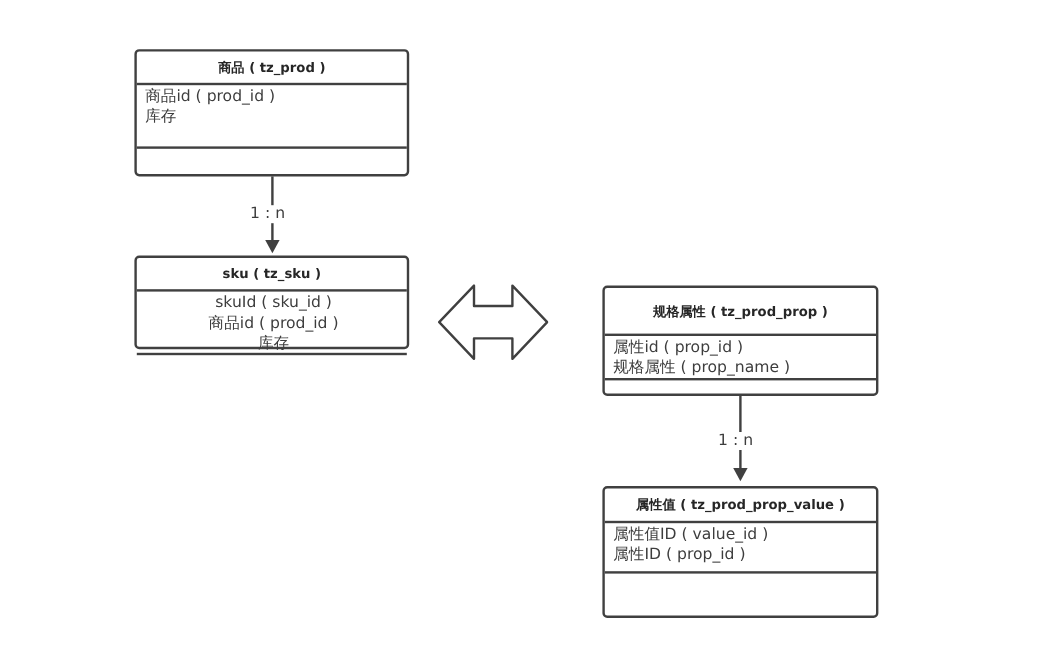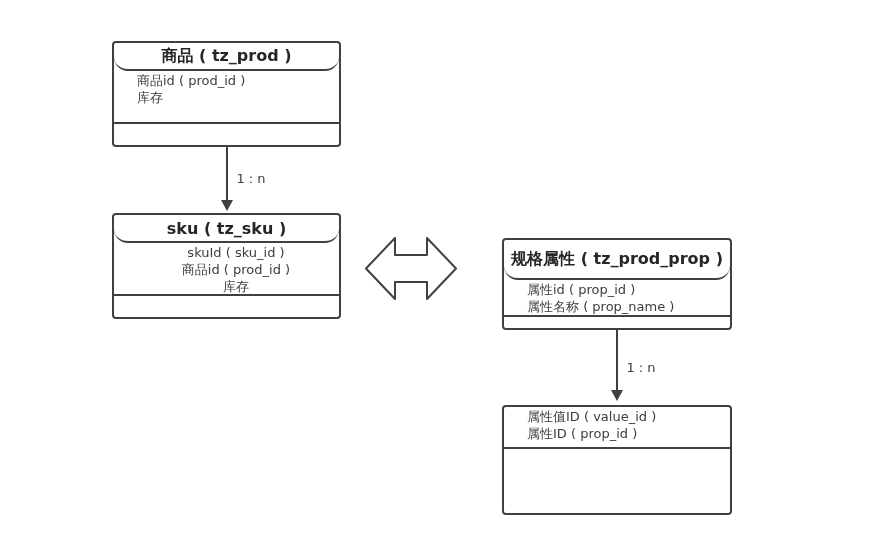--- a/index.html
+++ b/index.html
@@ -20,29 +20,28 @@
     flex-direction:column;
     color:#3d3d3d;
   }
   .entity-title {
     flex:0 0 auto;
     border-bottom:2px solid #404040;
     display:flex;
     align-items:center;
     justify-content:center;
     font-weight:bold;
-    font-size:16px;
+    font-size:11px;
     color:#262626;
     white-space:nowrap;
-    border-radius:14px;
   }
   .entity-fields {
     flex:0 0 auto;
     border-bottom:2px solid #404040;
-    padding:1px 4px 0 23px;
+    padding:1px 4px 0 7px;
     font-size:13px;
     line-height:17px;
     white-space:nowrap;
     overflow:hidden;
   }
   .entity-empty { flex:1 1 auto; }
   .rel-line {
     position:absolute;
     width:2px;
     background:#404040;
@@ -55,30 +54,29 @@
     border-top:11px solid #404040;
   }
   .rel-label {
     position:absolute;
     transform:translateX(-50%);
     background:#ffffff;
     padding:0 2px;
     font-size:13px;
     color:#3d3d3d;
     white-space:nowrap;
-    margin-left:28px;
   }
   .double-arrow { position:absolute; }
 
   
   #entity-prod            { left:112px; top:41px;  width:229px; height:106px; }
   #entity-prod .entity-title  { height:28px; }
   #entity-prod .entity-fields { height:53px; }
 
-  #entity-sku             { left:112px; top:213px; width:229px; height:106px; }
+  #entity-sku             { left:112px; top:213px; width:229px; height:78px; }
   #entity-sku .entity-title   { height:28px; }
   #entity-sku .entity-fields  { height:53px;text-align:center; }
 
   #entity-prop            { left:502px; top:238px; width:230px; height:92px; }
   #entity-prop .entity-title  { height:40px; }
   #entity-prop .entity-fields { height:37px; }
 
   #entity-prop-value      { left:502px; top:405px; width:230px; height:110px; }
   #entity-prop-value .entity-title  { height:29px; }
   #entity-prop-value .entity-fields { height:42px; }
@@ -122,30 +120,31 @@
   </div>
 
   <svg class="double-arrow" id="sync-arrow" viewBox="0 0 92 65">
     <polygon points="1,32.5 30,2 30,19 62,19 62,2 91,32.5 62,63 62,46 30,46 30,63" fill="#ffffff" stroke="#404040" stroke-width="2" stroke-linejoin="round"></polygon>
   </svg>
 
   <div class="entity" id="entity-prop">
     <div class="entity-title">规格属性 ( tz_prod_prop )</div>
     <div class="entity-fields">
       <div>属性id ( prop_id )</div>
-      <div>属性名称 ( prop_name )</div>
+      <div>规格属性 ( prop_name )</div>
     </div>
     <div class="entity-empty"></div>
   </div>
 
   <div class="rel-line" id="rel2-line"></div>
   <div class="rel-head" id="rel2-head"></div>
   <div class="rel-label" id="rel2-label">1 : n</div>
 
   <div class="entity" id="entity-prop-value">
+    <div class="entity-title">属性值 ( tz_prod_prop_value )</div>
     <div class="entity-fields">
       <div>属性值ID ( value_id )</div>
       <div>属性ID ( prop_id )</div>
     </div>
     <div class="entity-empty"></div>
   </div>
 
 </div>
 
 </body></html>

